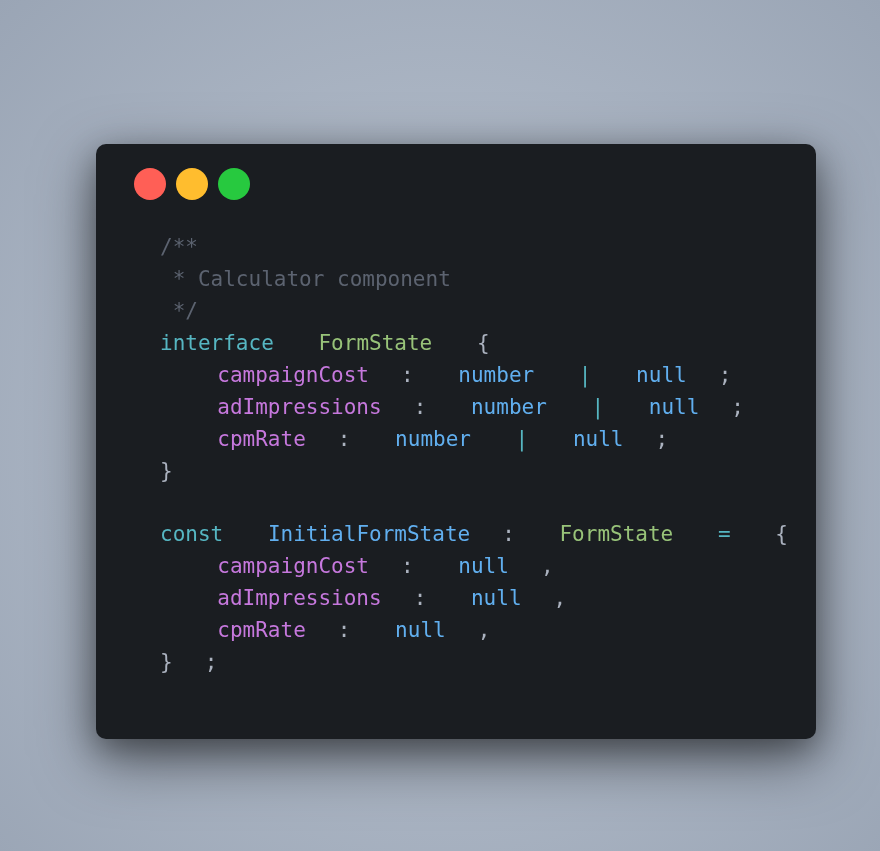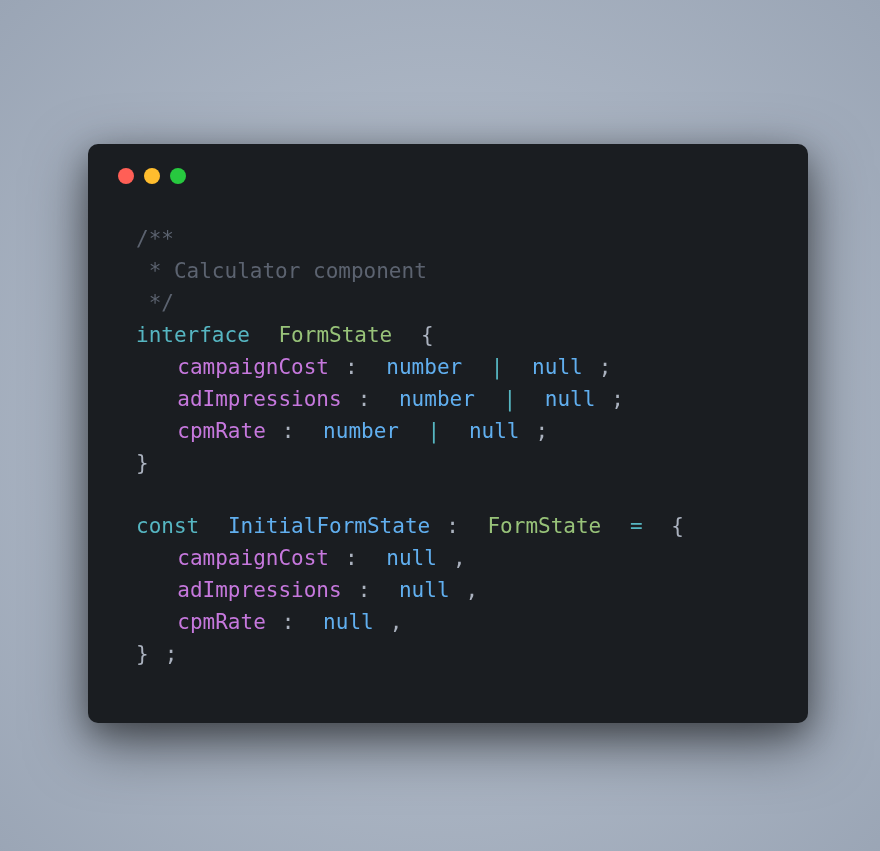--- a/index.html
+++ b/index.html
@@ -1,15 +1,15 @@
 <!DOCTYPE html>
 <html><head>
 <meta charset="utf-8">
 <style>
-  * { margin: 0; padding: 8px; box-sizing: border-box; }
+  * { margin: 0; padding: 16px; box-sizing: border-box; }
   body {
     width: 880px;
     height: 851px;
     background: radial-gradient(ellipse at center, #bcc5d2 0%, #9aa5b5 100%);
     display: flex;
     align-items: center;
     justify-content: center;
     font-family: 'Menlo', 'Monaco', 'Consolas', monospace;
   }
   .window {

